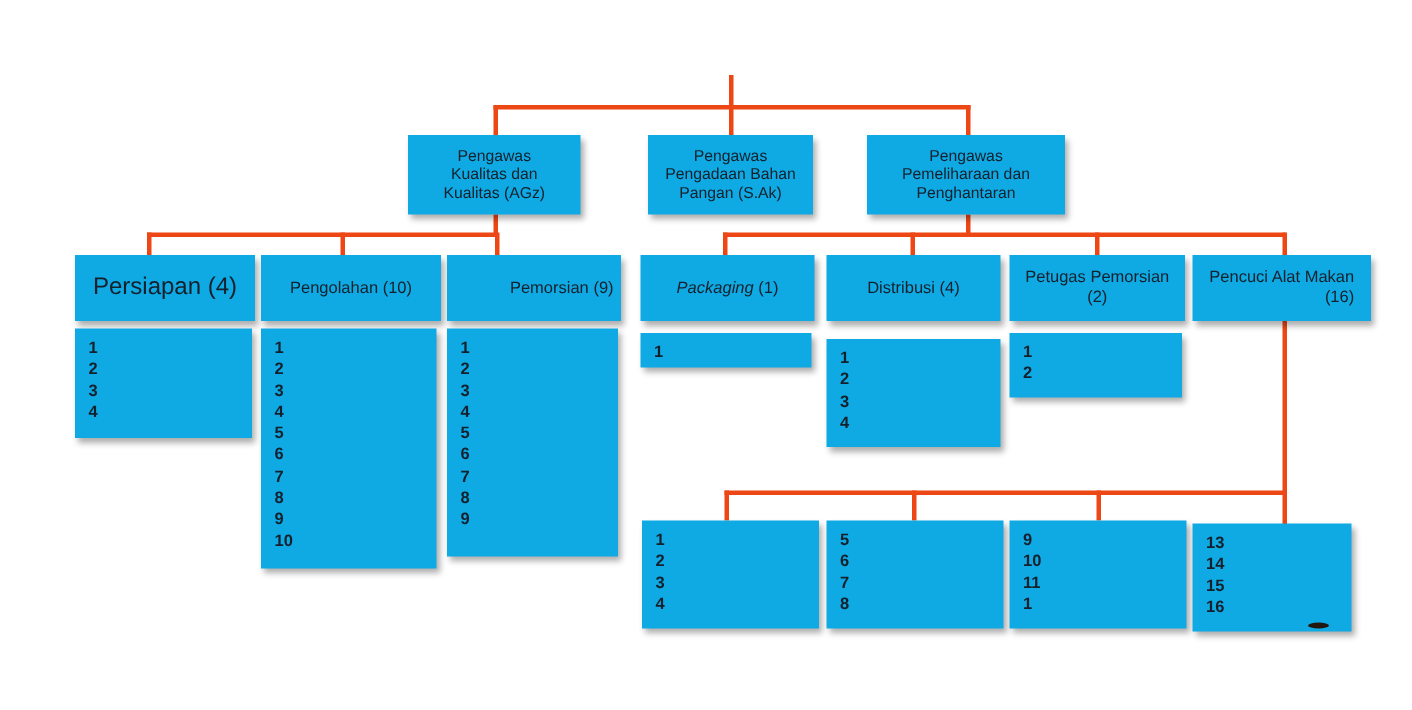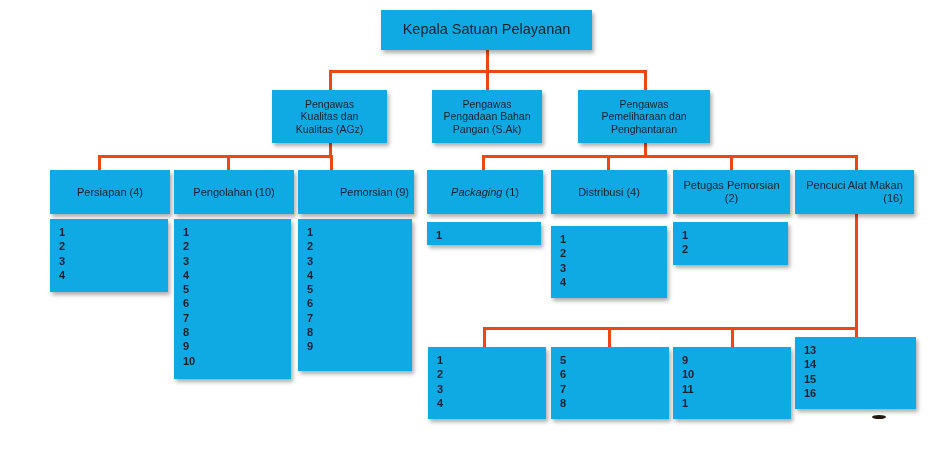--- a/index.html
+++ b/index.html
@@ -92,23 +92,20 @@
   <div class="conn v" style="left:607px; top:155px; height:15px;"></div>
   <div class="conn v" style="left:730px; top:155px; height:15px;"></div>
   <div class="conn v" style="left:855px; top:155px; height:15px;"></div>
 
   <div class="conn v" style="left:855px; top:214px; height:146px;"></div>
   <div class="conn h" style="left:483px; top:327px; width:375px;"></div>
   <div class="conn v" style="left:483px; top:327px; height:20px;"></div>
   <div class="conn v" style="left:608px; top:327px; height:20px;"></div>
   <div class="conn v" style="left:731px; top:327px; height:20px;"></div>
 
-  <div class="node title" style="left:381px; top:10px; width:211px; height:40px; font-size:14.5px;">
-    <span class="label">Kepala Satuan Pelayanan</span>
-  </div>
 
   <div class="node title" style="left:272px; top:90px; width:115px; height:53px; font-size:10.5px;">
     <span class="label">
       <span>Pengawas</span><br>
       <span>Kualitas dan</span><br>
       <span>Kualitas (AGz)</span>
     </span>
   </div>
 
   <div class="node title" style="left:432px; top:90px; width:110px; height:53px; font-size:10.5px;">
@@ -120,21 +117,21 @@
   </div>
 
   <div class="node title" style="left:578px; top:90px; width:132px; height:53px; font-size:10.5px;">
     <span class="label">
       <span>Pengawas</span><br>
       <span>Pemeliharaan dan</span><br>
       <span>Penghantaran</span>
     </span>
   </div>
 
-  <div class="node title" style="left:50px; top:170px; width:120px; height:44px; font-size:11px;">
+  <div class="node title" style="left:50px; top:170px; width:120px; height:44px; font-size:16px;">
     <span class="label">Persiapan (4)</span>
   </div>
 
   <div class="node title" style="left:174px; top:170px; width:120px; height:44px; font-size:11px;">
     <span class="label">Pengolahan (10)</span>
   </div>
 
   <div class="node title" style="left:298px; top:170px; width:116px; height:44px; font-size:11px;padding-left:37px;">
     <span class="label">Pemorsian (9)</span>
   </div>
@@ -223,21 +220,21 @@
       <span class="num">8</span>
     </div>
 
   <div class="node list" style="left:673px; top:347px; width:118px; height:72px;">
       <span class="num">9</span>
       <span class="num">10</span>
       <span class="num">11</span>
       <span class="num">1</span>
     </div>
 
-  <div class="node list" style="left:795px; top:337px; width:121px; height:72px;">
+  <div class="node list" style="left:795px; top:349px; width:106px; height:72px;">
       <span class="num">13</span>
       <span class="num">14</span>
       <span class="num">15</span>
       <span class="num">16</span>
     </div>
 
   <div class="artifact" style="left:872px; top:415px; width:14px; height:4px;"></div>
 
 </div>
 

